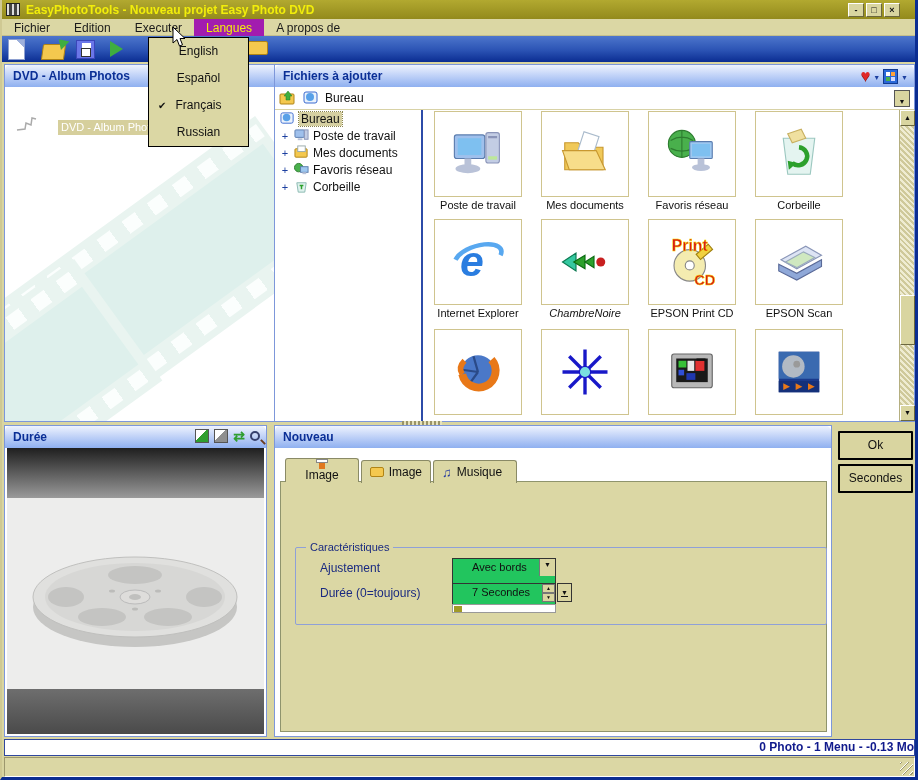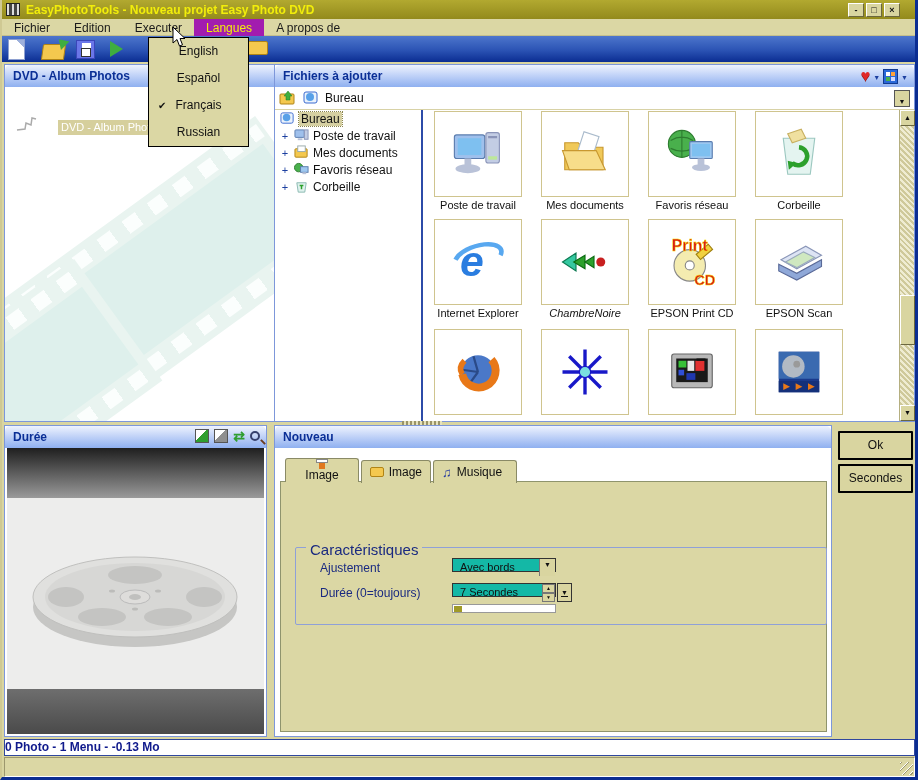--- a/index.html
+++ b/index.html
@@ -95,36 +95,36 @@
   #opt-page{position:absolute;left:5px;top:55px;width:547px;height:251px;background:#dbd7a4;border:1px solid #8f946d;}
   .tab{position:absolute;height:23px;background:#dbd7a4;border:1px solid #8a8a66;border-bottom:none;border-radius:3px 3px 0 0;
        display:flex;align-items:center;gap:5px;padding:0 8px;font-size:12px;color:#111;}
   .tab.active{top:32px;height:24px;z-index:3;flex-direction:column;}
   .tab.rest{top:34px;z-index:2;}
   .ti-img{width:12px;height:13px;background:#fff;border:1px solid #888;position:relative;}
   .ti-img:after{content:"";position:absolute;left:2px;top:3px;width:6px;height:6px;background:#e07820;}
   .ti-folder{width:15px;height:10px;background:#f4c84e;border:1px solid #b08416;border-radius:2px;}
   .ti-music:before{content:"♫";color:#2a3ea0;font-size:13px;}
   #groupbox{position:absolute;left:14px;top:65px;width:532px;height:78px;border:1px solid #8fa0d8;border-radius:2px;}
-  #group-title{position:absolute;left:10px;top:-7px;background:#dbd7a4;padding:0 4px;font-size:15px;color:#1a2a80;}
+  #group-title{position:absolute;left:10px;top:-7px;background:#dbd7a4;padding:0 4px;font-size:11px;color:#1a2a80;}
   .opt-label{position:absolute;left:24px;font-size:12px;color:#1a2a80;}
-  .field{position:absolute;left:156px;width:104px;height:14px;background:#14b8a6;border:1px solid #333;font-size:11px;color:#111;line-height:17px;padding-left:7px;}
+  .field{position:absolute;left:156px;width:104px;height:26px;background:#22c55e;border:1px solid #333;font-size:11px;color:#111;line-height:17px;padding-left:19px;}
   .combo-btn{position:absolute;right:0px;top:0px;width:16px;height:17px;background:#d9d5a0;border-left:1px solid #777;text-align:center;}
   .combo-btn:before{content:"▼";font-size:7px;color:#111;position:relative;top:-4px;}
   .spincol{position:absolute;right:0;top:0;width:13px;height:17px;display:flex;flex-direction:column;}
   .spincol b{flex:1;background:#d9d5a0;border:1px solid #777;font-size:5px;color:#111;text-align:center;line-height:7px;font-weight:normal;}
   #dur-drop{position:absolute;left:261px;top:100px;width:15px;height:19px;background:#d9d5a0;border:1px solid #333;text-align:center;}
   #dur-drop:before{content:"▼";font-size:7px;color:#111;border-bottom:1px solid #111;position:relative;top:-3px;}
   #dur-track{position:absolute;left:156px;top:121px;width:104px;height:9px;background:#fff;border:1px solid #999;}
   #dur-track i{position:absolute;left:1px;top:1px;width:8px;height:6px;background:#a09a27;}
   
   .pushbtn{position:absolute;left:836px;width:75px;height:29px;background:#d9d5a0;border:2px solid #000;border-radius:1px;
      font-size:12px;color:#111;text-align:center;line-height:25px;}
   #statusbar{left:2px;top:739px;width:911px;height:17px;background:#fff;border:1px solid #30479e;
-     text-align:left;font-size:12px;font-weight:bold;color:#101a8c;line-height:15px;}
+     text-align:right;font-size:12px;font-weight:bold;color:#101a8c;line-height:15px;}
   #bottomstrip{left:2px;top:757px;width:911px;height:20px;background:#dbd7a4;border:1px solid #fff;border-top-color:#9c976e;border-left-color:#9c976e;}
   #grip{position:absolute;right:1px;bottom:1px;width:13px;height:13px;
      background:repeating-linear-gradient(135deg,#fff 0 1px,#9c976e 1px 2px,transparent 2px 5px);}
   .hgrip{background:repeating-linear-gradient(90deg,#9a9468 0 2px,#e6e2bb 2px 4px);}
   .small-ic{flex:none;}
 </style>
 </head>
 <body>
 
 <div id="win">

